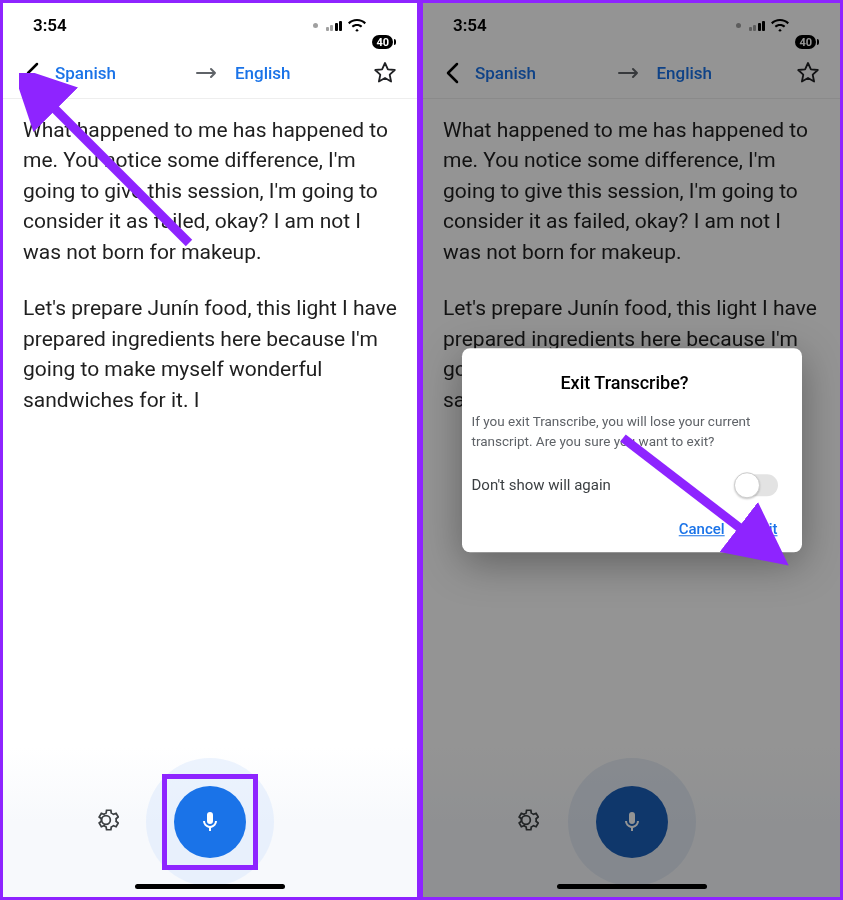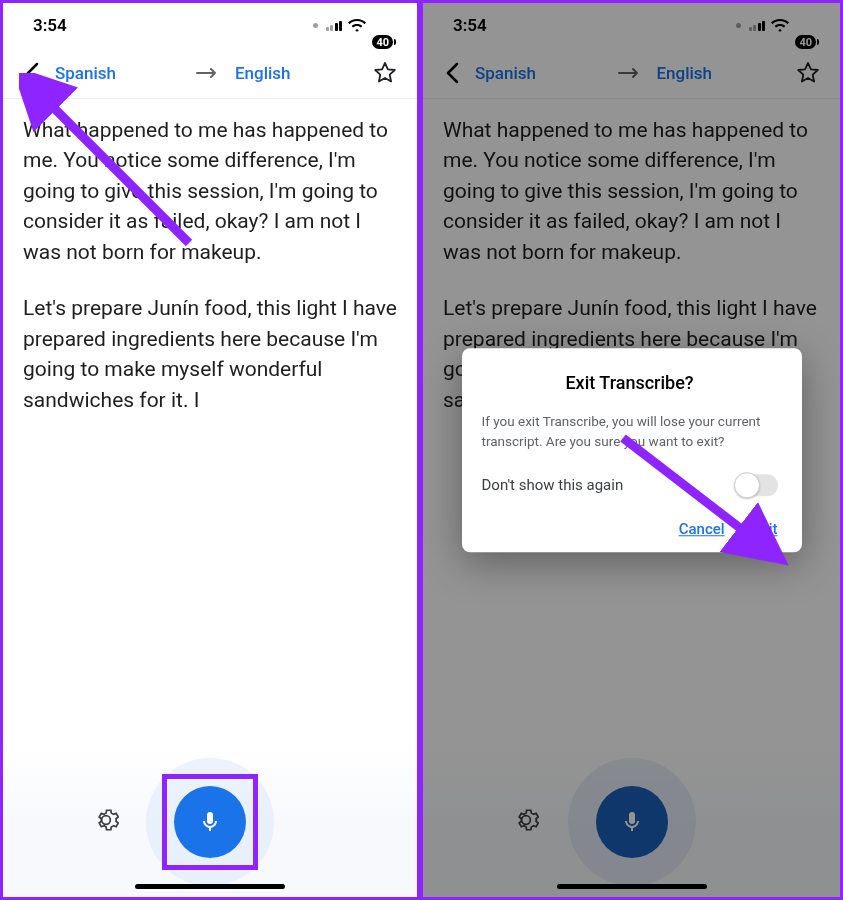--- a/index.html
+++ b/index.html
@@ -110,21 +110,21 @@
   }
   
   .dialog {
     position:absolute;
     left:50%; top:50%; transform:translate(-50%,-50%);
     width:340px;
     background:#fff;
     border-radius:8px;
     z-index:20;
     box-shadow:0 10px 40px rgba(0,0,0,0.35);
-    padding: 24px 24px 14px 20px;
+    padding: 24px 24px 14px 10px;
   }
   .dialog-title { font-size:18px; font-weight:500; text-align:center; margin-bottom:18px;}
   .dialog-body { font-size:13.5px; color:#5f6368; line-height:1.5; margin-bottom:22px;}
   .dialog-toggle-row { display:flex; justify-content:space-between; align-items:center; font-size:15px; color:#3c4043; margin-bottom:24px;}
   .toggle { width:42px; height:22px; background:#e3e3e3; border-radius:12px; position:relative;}
   .toggle::after{content:""; position:absolute; width:24px; height:24px; background:#fff; border:1px solid #ccc; border-radius:50%; left:-2px; top:-2px; box-shadow:0 1px 2px rgba(0,0,0,0.2);}
   .dialog-actions { display:flex; justify-content:flex-end; gap:28px; font-size:15px; font-weight:500;}
   .dialog-actions span { color:#1a73e8; cursor:pointer;text-decoration:underline;}
   
   .arrow-svg { position:absolute; z-index:30; pointer-events:none;}
@@ -270,21 +270,21 @@
     </div>
     <div class="home-indicator"></div>
   </div>
 
   <div class="overlay-dim"></div>
 
   <div class="dialog">
     <div class="dialog-title">Exit Transcribe?</div>
     <div class="dialog-body">If you exit Transcribe, you will lose your current transcript. Are you sure you want to exit?</div>
     <div class="dialog-toggle-row">
-      <span>Don't show this again</span>
+      <span>Don't show will again</span>
       <span class="toggle"></span>
     </div>
     <div class="dialog-actions">
       <span>Cancel</span>
       <span>Exit</span>
     </div>
   </div>
 
   <svg class="arrow-svg" style="left:180px; top:415px;" width="200" height="160">
     <defs>

